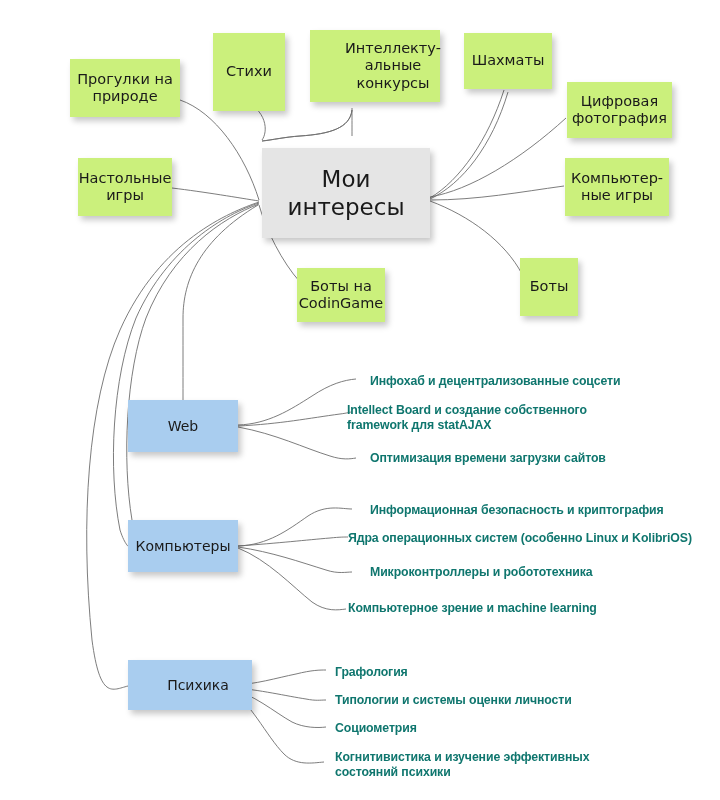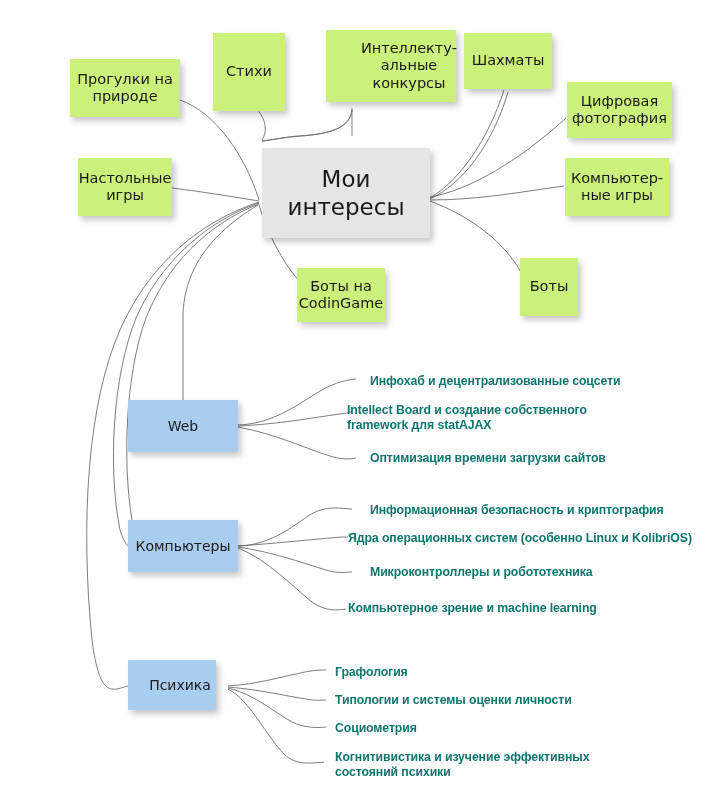--- a/index.html
+++ b/index.html
@@ -89,21 +89,21 @@
 интересы</span>
   </div>
 
   <div class="node green" style="left:70px;top:59px;width:110px;height:58px;">
     <span>Прогулки на
 природе</span>
     </div>
   <div class="node green" style="left:213px;top:33px;width:72px;height:78px;">
     <span>Стихи</span>
     </div>
-  <div class="node green" style="left:326px;top:30px;width:130px;height:72px;padding-left:36px;">
+  <div class="node green" style="left:310px;top:30px;width:130px;height:72px;padding-left:36px;">
     <span>Интеллекту-
 альные
 конкурсы</span>
     </div>
   <div class="node green" style="left:464px;top:33px;width:88px;height:56px;">
     <span>Шахматы</span>
     </div>
   <div class="node green" style="left:567px;top:82px;width:105px;height:56px;align-items:center;">
     <span>Цифровая
 фотография</span>
@@ -123,21 +123,21 @@
   <div class="node green" style="left:520px;top:258px;width:58px;height:58px;">
     <span>Боты</span>
     </div>
 
   <div class="node blue" style="left:128px;top:400px;width:110px;height:52px;">
     <span>Web</span>
     </div>
   <div class="node blue" style="left:128px;top:520px;width:110px;height:52px;">
     <span>Компьютеры</span>
     </div>
-  <div class="node blue" style="left:128px;top:660px;width:88px;height:50px;padding-left:16px;">
+  <div class="node blue" style="left:128px;top:660px;width:124px;height:50px;padding-left:16px;">
     <span>Психика</span>
     </div>
 
   <div class="subitem" style="left:370px;top:374px;">Инфохаб и децентрализованные соцсети</div>
   <div class="subitem" style="left:347px;top:403px;">Intellect Board и создание собственного
 framework для statAJAX</div>
   <div class="subitem" style="left:370px;top:451px;">Оптимизация времени загрузки сайтов</div>
 
   <div class="subitem" style="left:370px;top:503px;">Информационная безопасность и криптография</div>
   <div class="subitem" style="left:348px;top:531px;">Ядра операционных систем (особенно Linux и KolibriOS)</div>

